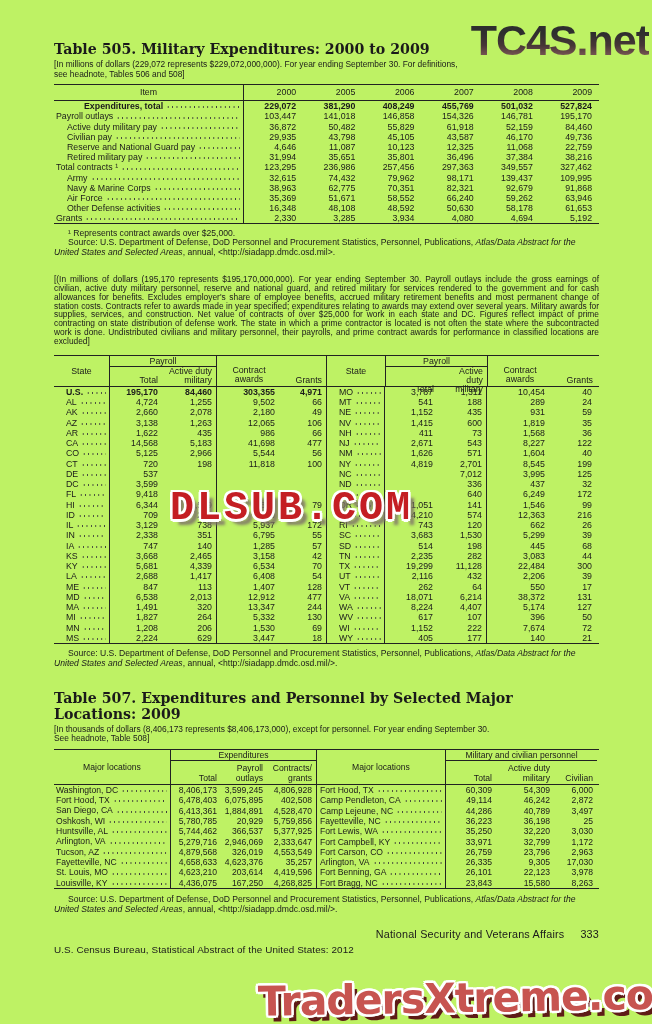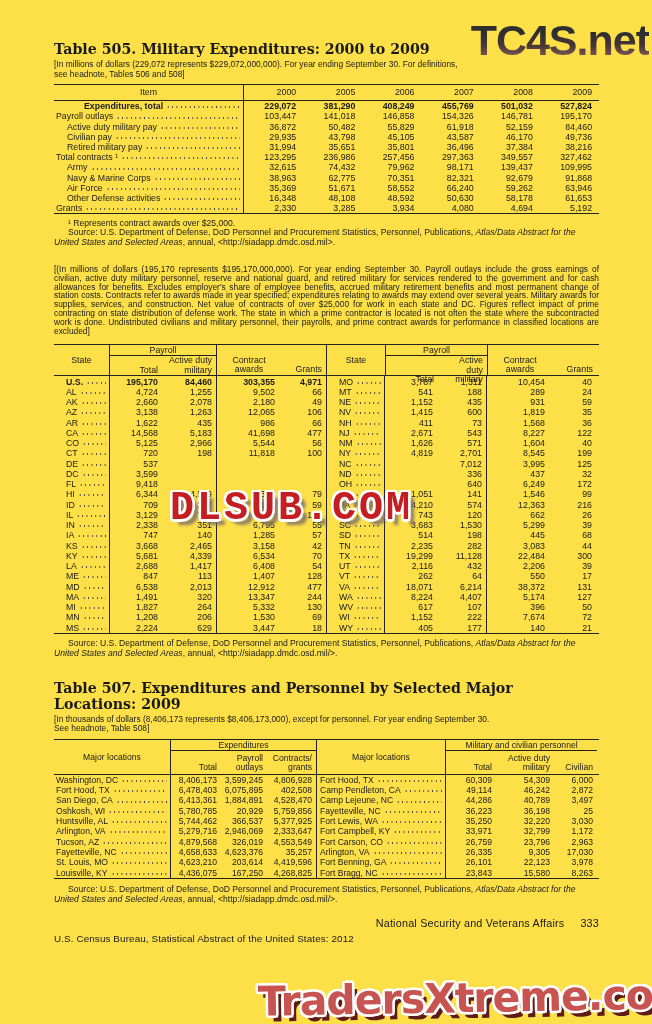--- a/index.html
+++ b/index.html
@@ -1,17 +1,17 @@
 <!DOCTYPE html>
 <html><head>
 <meta charset="utf-8">
 <style>
   * { margin:0; padding:0; box-sizing:border-box; }
   body { background:#e8e8e8; font-family:"Liberation Sans", sans-serif; color:#1a1a1a; }
-  .page { position:relative; width:652px; height:1024px; background:#fde047; overflow:hidden;
+  .page { position:relative; width:652px; height:1024px; background:#bef264; overflow:hidden;
           -webkit-font-smoothing:antialiased; }
   .content { position:absolute; left:54px; top:0; width:545px; }
 
   
   .ttl { font-family:"DejaVu Serif", serif; font-weight:bold; font-size:14.2px; letter-spacing:0px; }
   .hn  { font-size:8.4px; line-height:9.6px; }
   .hn span { display:block; }
   .hn-j { font-size:8.4px; line-height:8.8px; text-align:justify; }
   .fn  { font-size:8.6px; line-height:10px; text-indent:14px; }
   .src { font-size:8.6px; line-height:9.9px; text-indent:14px; }
@@ -68,21 +68,21 @@
   .h7-rloc { width:130px; border-left:1px solid #222; border-right:1px solid #222; display:flex; align-items:center; justify-content:center; }
   .h7-group { display:flex; flex-direction:column; }
   .h7-group.lft { width:145px; }
   .h7-group.rgt { width:151px; }
   .h7-group-label { height:11px; line-height:10px; text-align:center; border-bottom:1px solid #222; }
   .h7-sub { flex:1; display:flex; align-items:flex-end; padding-bottom:1px; }
   .h7c { text-align:right; line-height:9.2px; padding-right:4px; }
   .h7c span { display:block; }
   .v50 { width:50px; } .v46 { width:46px; } .v49 { width:49px; } .v58 { width:58px; } .v43 { width:43px; }
   .r7 { display:flex; height:10.3px; align-items:center; font-size:8.6px; }
-  .c7l { width:117px; height:100%; border-right:1px solid #222; display:flex; align-items:center; padding-left:2px; }
+  .c7l { width:117px; height:100%; border-right:1px solid #222; display:flex; align-items:flex-start; padding-left:2px; }
   .c7r { width:130px; height:100%; border-left:1px solid #222; border-right:1px solid #222; display:flex; align-items:center; padding-left:3px; }
   .c7v { height:100%; display:flex; align-items:center; justify-content:flex-end; padding-right:4px; }
 
   
   .pgline { display:flex; justify-content:flex-end; align-items:baseline; gap:16px; font-size:10.8px; margin-top:13px; letter-spacing:0.2px; }
   .credit { font-size:9.9px; margin-top:4px; letter-spacing:0.1px; }
 
   
   .wm-top { position:absolute; top:16px; right:3px; font-family:"Liberation Sans", sans-serif;
             font-weight:bold; font-size:43px; letter-spacing:-1px;
@@ -167,20 +167,32 @@
               </div>
               <div class="c5v">29,935</div>
               <div class="c5v">43,798</div>
               <div class="c5v">45,105</div>
               <div class="c5v">43,587</div>
               <div class="c5v">46,170</div>
               <div class="c5v">49,736</div>
             </div>
             <div class="r5">
               <div class="c5l i1">
+                <span>Reserve and National Guard pay</span>
+                <span class="lead"></span>
+              </div>
+              <div class="c5v">4,646</div>
+              <div class="c5v">11,087</div>
+              <div class="c5v">10,123</div>
+              <div class="c5v">12,325</div>
+              <div class="c5v">11,068</div>
+              <div class="c5v">22,759</div>
+            </div>
+            <div class="r5">
+              <div class="c5l i1">
                 <span>Retired military pay</span>
                 <span class="lead"></span>
               </div>
               <div class="c5v">31,994</div>
               <div class="c5v">35,651</div>
               <div class="c5v">35,801</div>
               <div class="c5v">36,496</div>
               <div class="c5v">37,384</div>
               <div class="c5v">38,216</div>
             </div>

